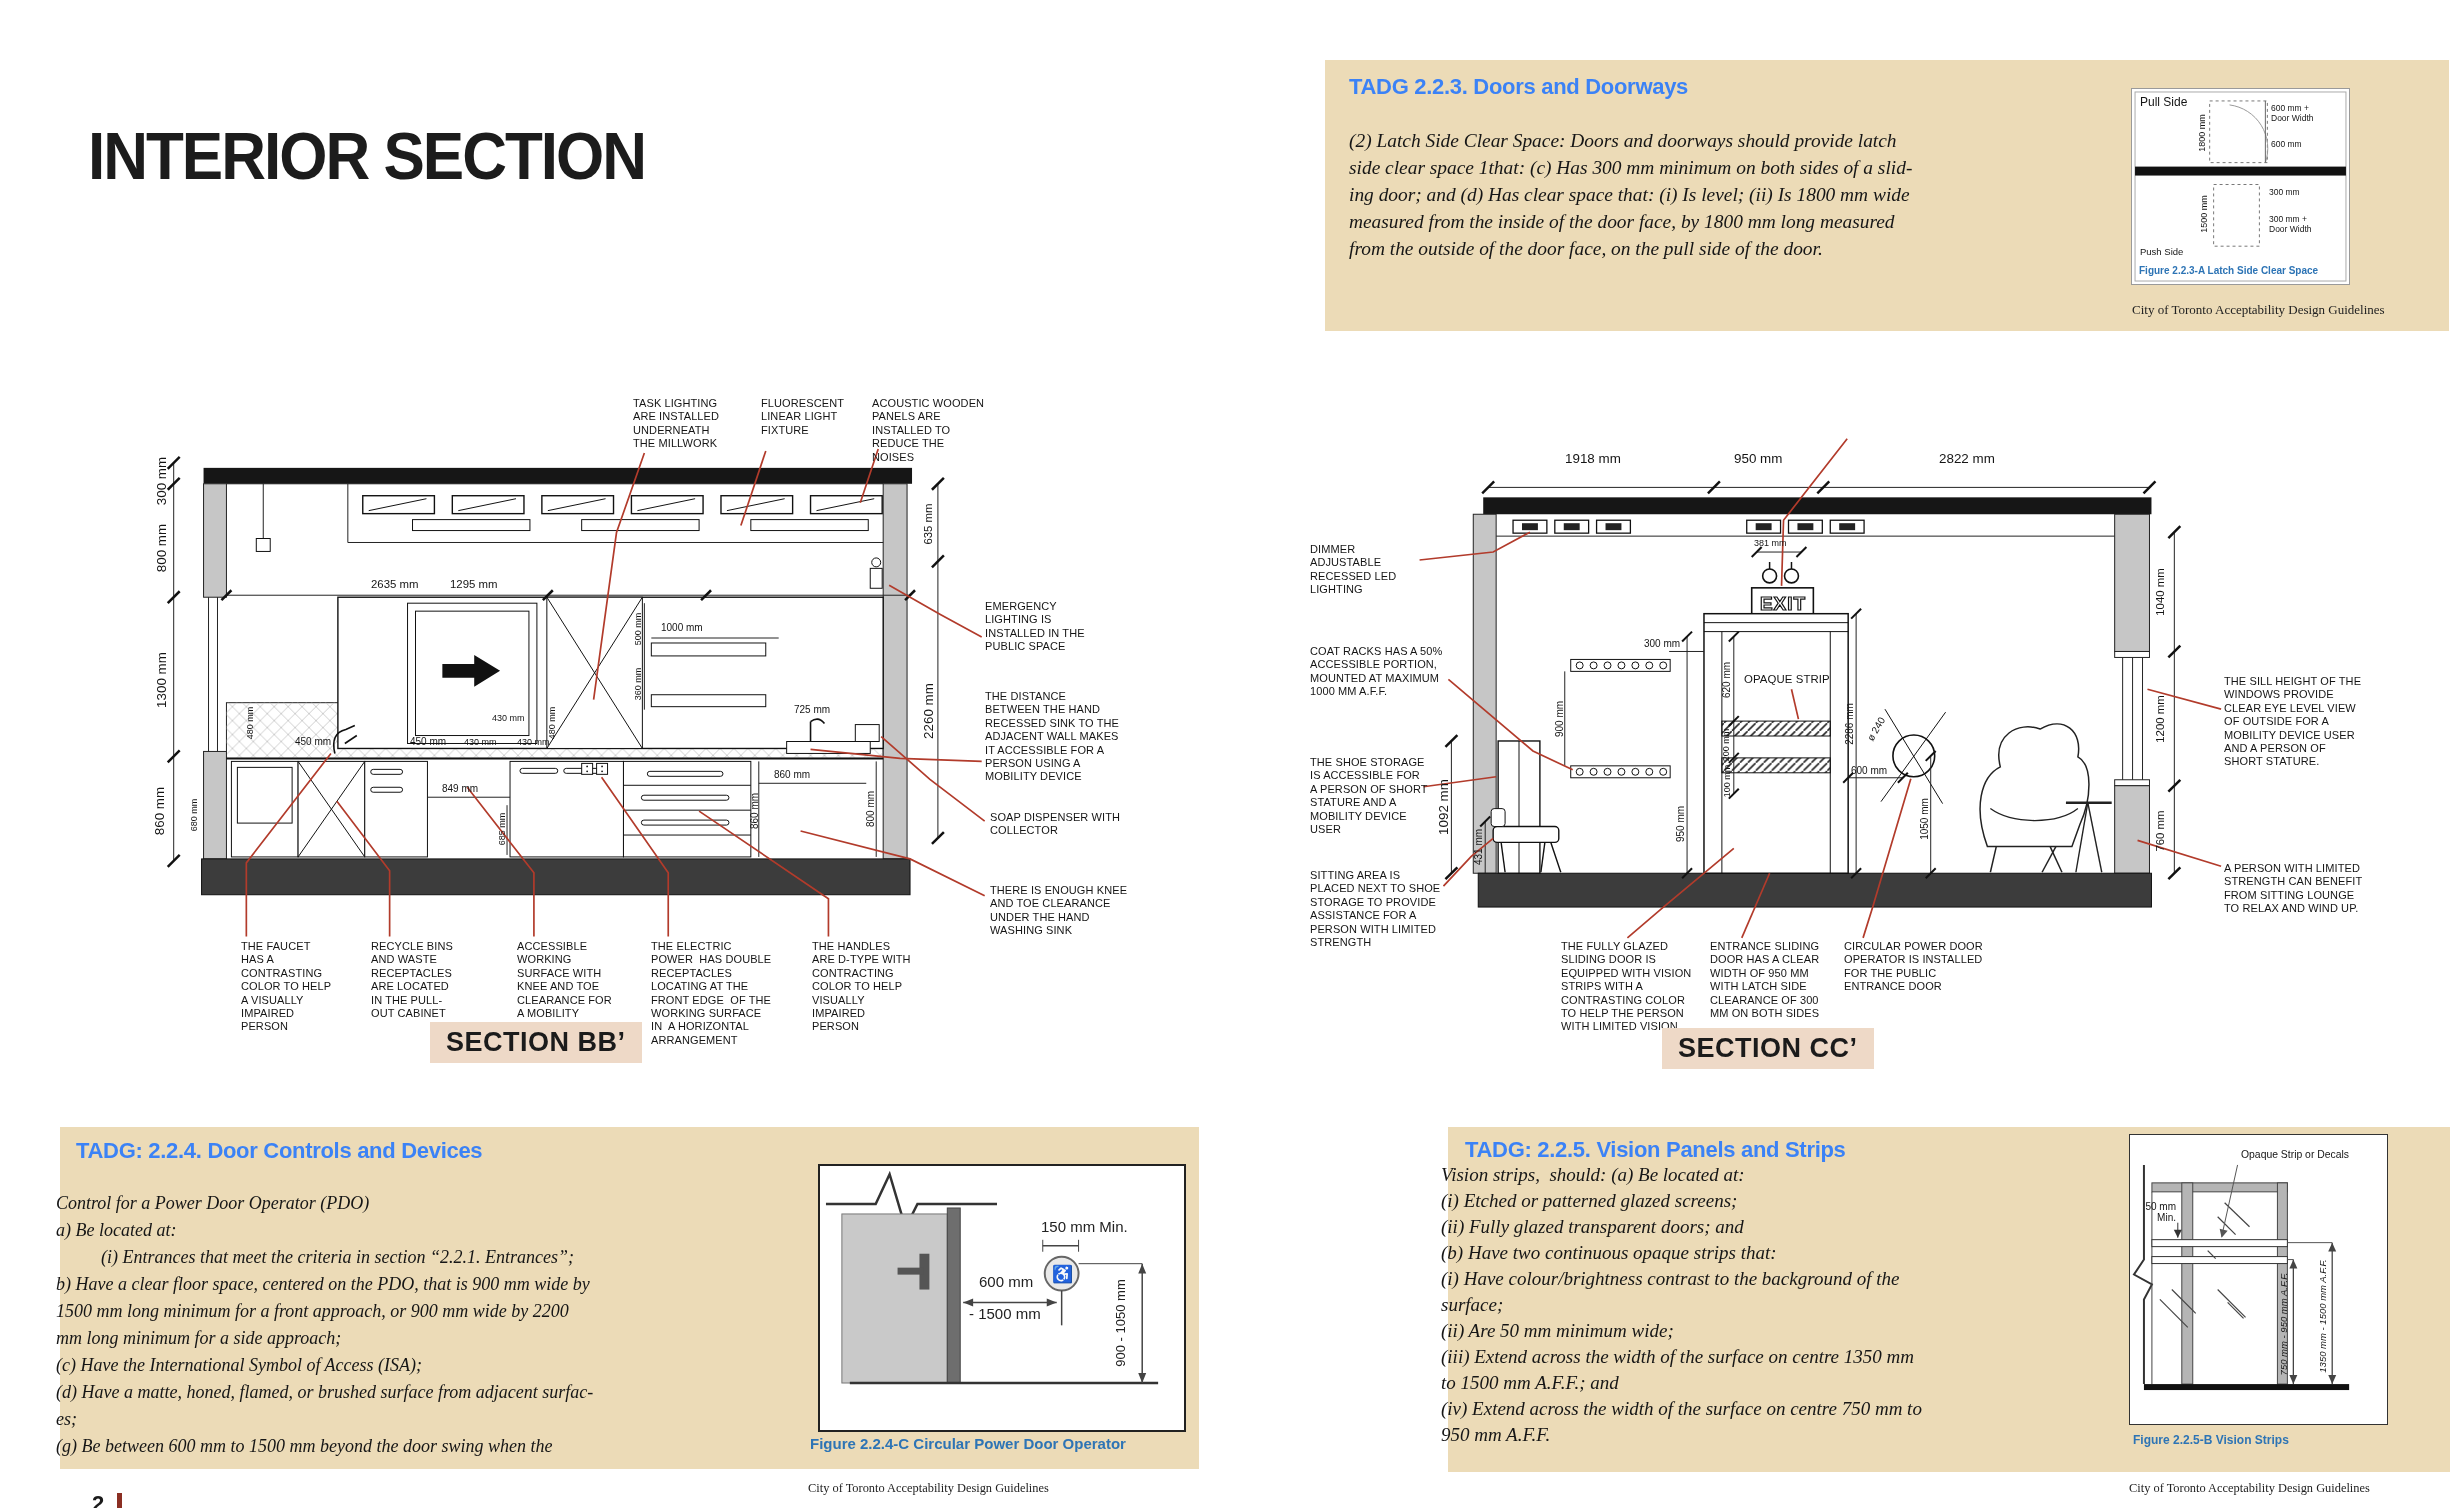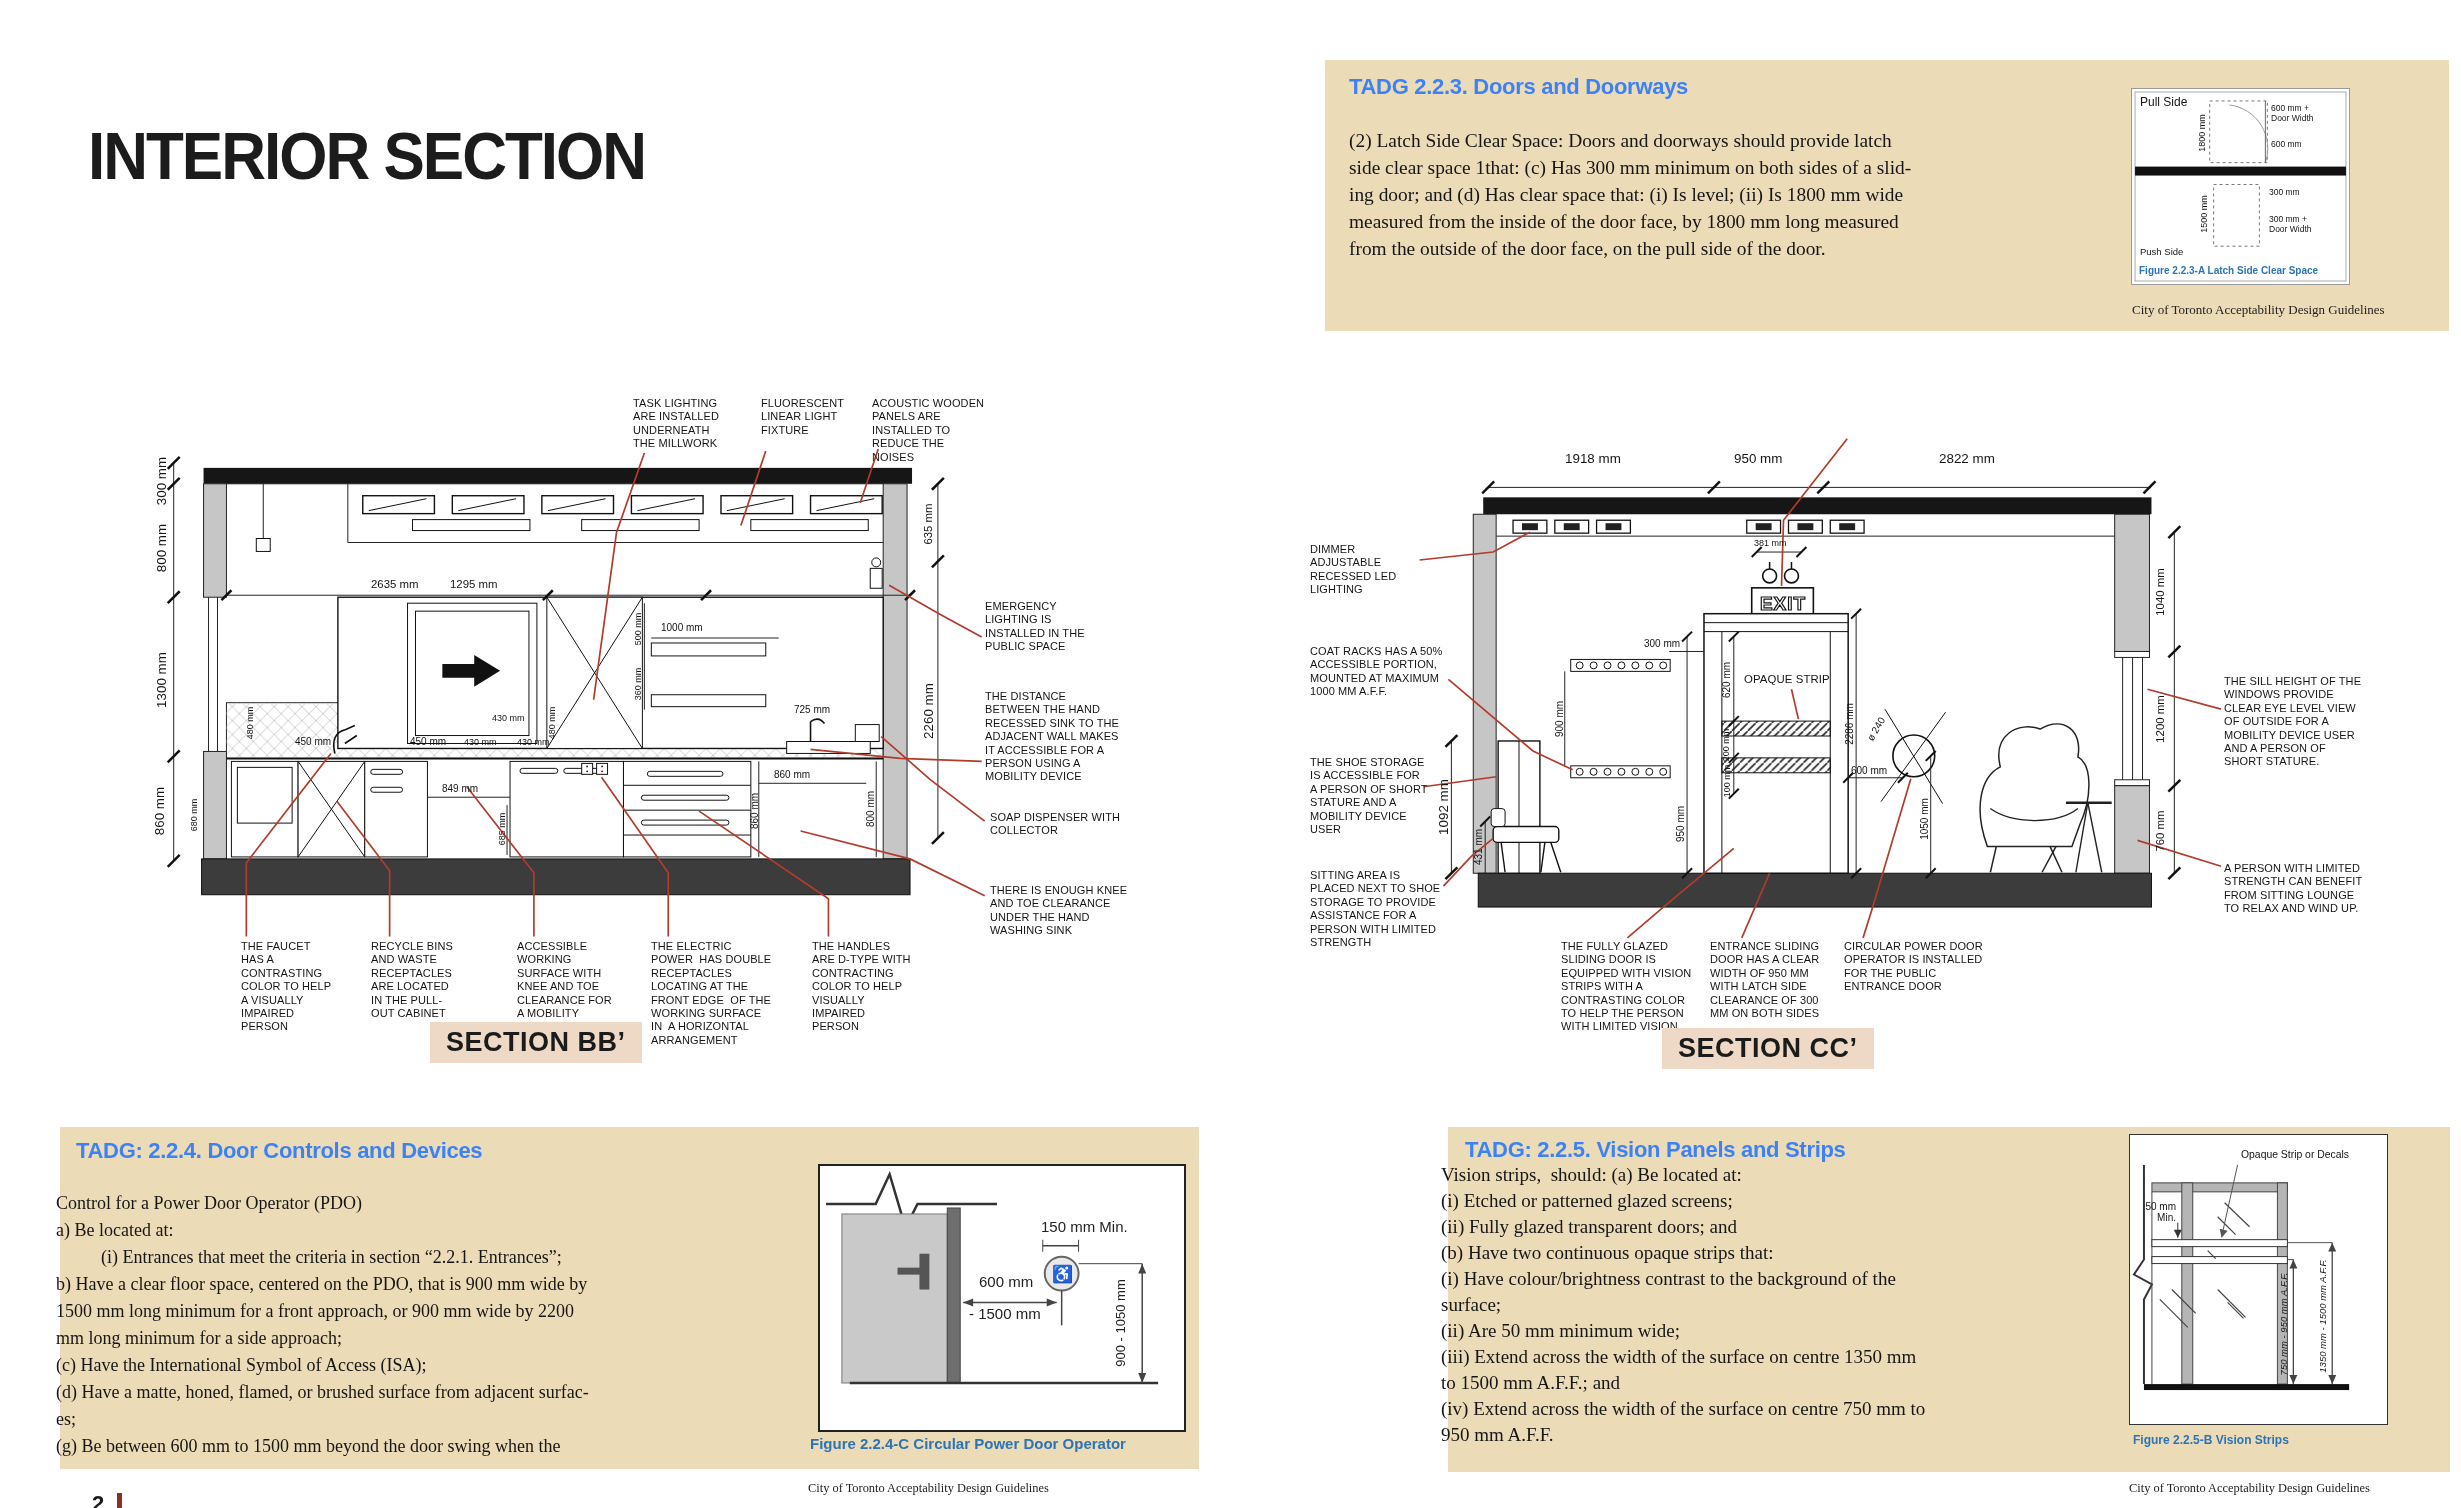--- a/index.html
+++ b/index.html
@@ -2,21 +2,21 @@
 <html><head>
 <meta charset="utf-8">
 <style>
   html,body{margin:0;padding:0;background:#fff;}
   #canvas{position:relative;width:2462px;height:1508px;background:#fff;overflow:hidden;
           font-family:"Liberation Sans",sans-serif;color:#111;}
   .abs{position:absolute;}
   .pagetitle{position:absolute;font-weight:bold;font-size:62px;letter-spacing:-2px;color:#1c1c1c;transform:scaleY(1.08);transform-origin:top left;white-space:nowrap;}
   .beige{position:absolute;background:#ecdbb7;}
   .boxtitle{position:absolute;font-weight:bold;font-size:22px;letter-spacing:-0.3px;color:#3b82f6;white-space:pre-wrap;}
-  .serif{position:absolute;font-family:"Liberation Serif",serif;font-size:19.4px;line-height:27px;color:#161616;white-space:pre-wrap;}
+  .serif{position:absolute;font-family:"Liberation Serif",serif;font-size:19.4px;line-height:27px;color:#161616;white-space:pre-wrap;font-style:italic;}
   .ann{position:absolute;font-size:11px;line-height:13.4px;letter-spacing:0.1px;color:#151515;white-space:pre-wrap;}
   .dim{position:absolute;font-size:10px;color:#151515;white-space:nowrap;}
   .dim-md{font-size:11.4px;}
   .dim-lg{font-size:13.4px;}
   .dim-sm{font-size:9px;}
   .vc{transform:translate(-50%,-50%) rotate(-90deg);}
   .seclabel{position:absolute;font-weight:bold;font-size:27px;letter-spacing:0.5px;color:#1b1b1b;background:#eed9c7;padding:5px 16px;white-space:nowrap;}
   .figbox{position:absolute;background:#fff;}
   .figcap{position:absolute;font-weight:bold;color:#2d74b5;white-space:nowrap;}
   .credit{position:absolute;font-family:"Liberation Serif",serif;font-size:13px;color:#222;white-space:nowrap;}

